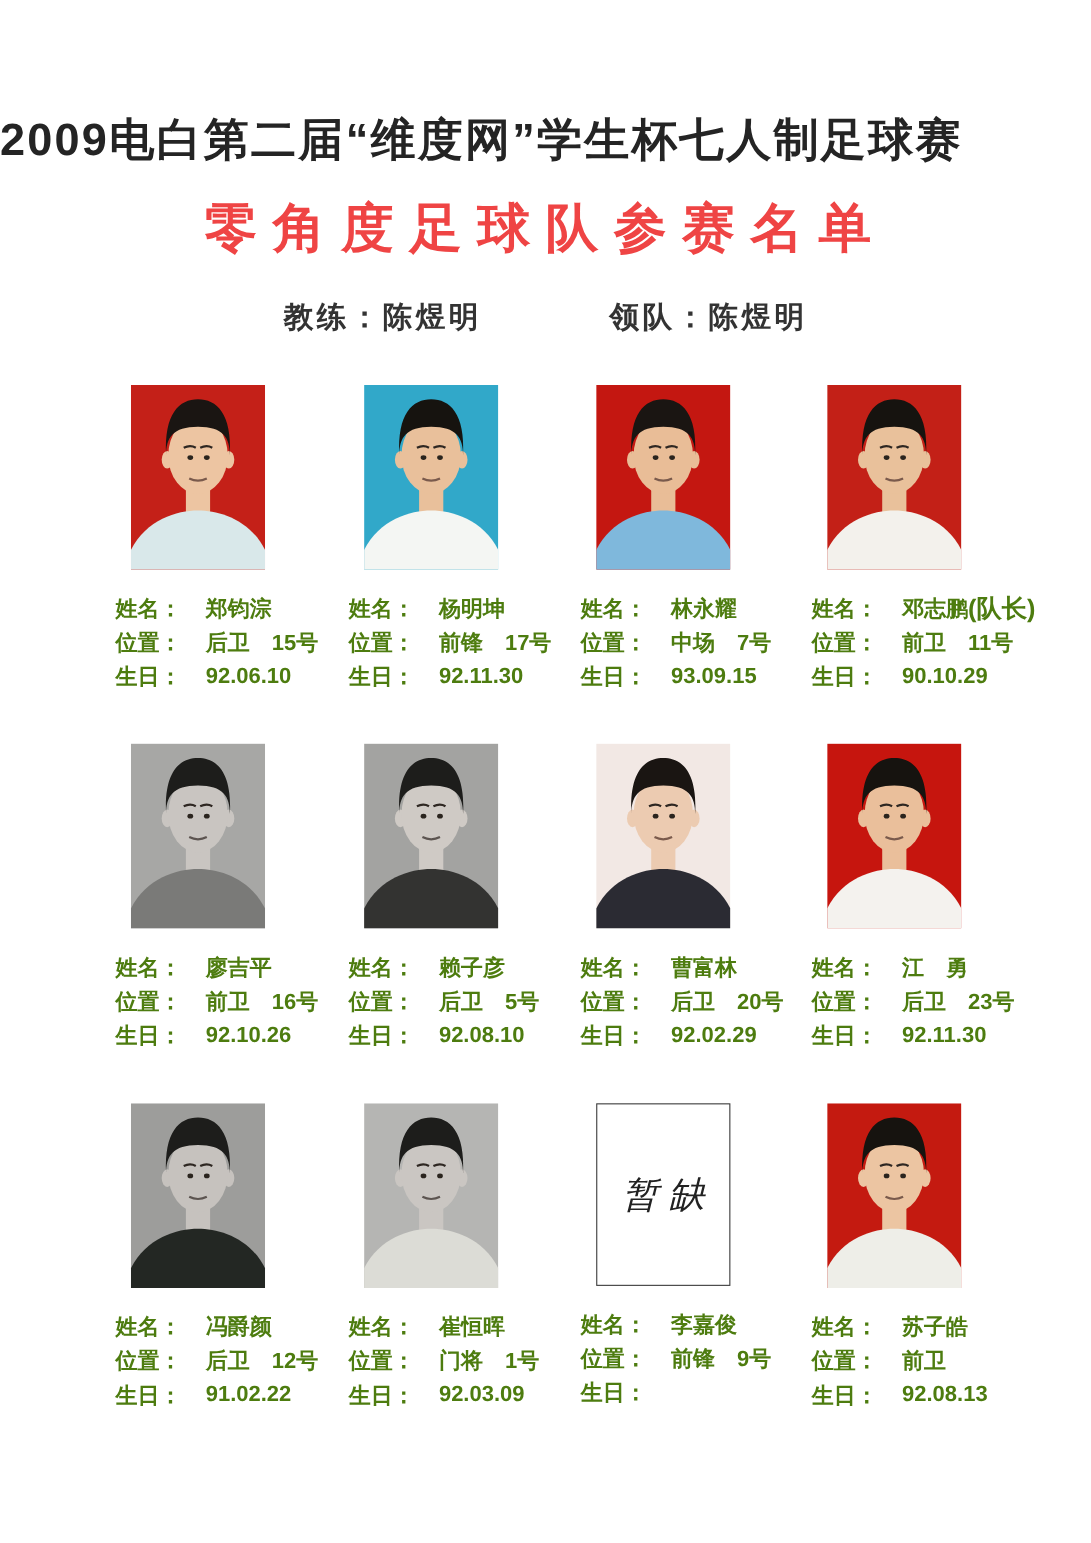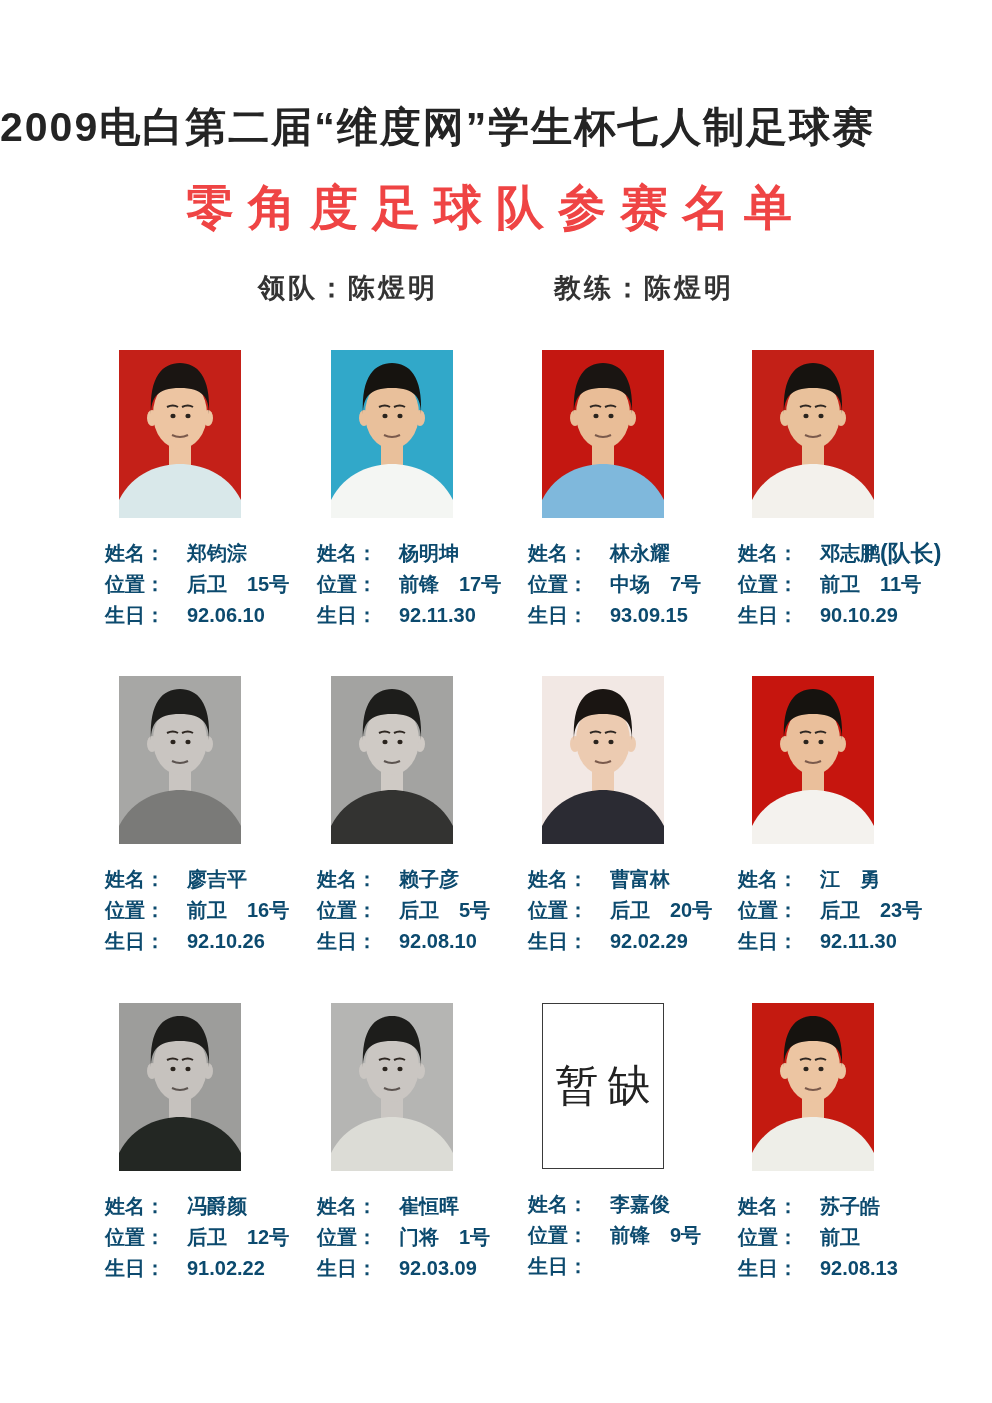--- a/index.html
+++ b/index.html
@@ -22,41 +22,41 @@
     letter-spacing:3px;font-weight:600;white-space:nowrap;
   }
   .cell{position:absolute;width:215px;}
   .photo{width:122px;height:168px;margin-left:14px;display:block;}
   .photo svg{display:block;width:122px;height:168px;}
   .photo-placeholder{
     width:120px;height:164px;margin-left:14px;background:#ffffff;
     border:1px solid #3a3a3a;display:flex;align-items:center;justify-content:center;
   }
   .photo-placeholder span{
-    font-family:"DejaVu Serif",serif;font-size:43px;color:#222;
-    letter-spacing:9px;padding-left:9px;
+    font-family:"DejaVu Serif",serif;font-size:33px;color:#222;
+    letter-spacing:9px;padding-left:9px;font-style:italic;
   }
   .info{margin-top:20px;}
-  .line{height:31px;display:flex;align-items:center;font-size:20px;font-weight:600;color:#0c4a6e;white-space:nowrap;}
+  .line{height:31px;display:flex;align-items:center;font-size:20px;font-weight:600;color:#4d7c0f;white-space:nowrap;}
   .line .val{margin-left:22px;}
   .line .num{margin-left:20px;}
   .line .suffix{font-size:23px;}
   
   .c0{left:105px;} .c1{left:317px;} .c2{left:528px;} .c3{left:738px;}
   .r0{top:350px;} .r1{top:676px;} .r2{top:1003px;}
 </style>
 </head>
 <body>
 
 <div class="title">2009电白第二届“维度网”学生杯七人制足球赛</div>
 <div class="subtitle">零角度足球队参赛名单</div>
 
 <div class="staff-row">
+  <div><span>教练：</span><span>陈煜明</span></div>
   <div><span>领队：</span><span>陈煜明</span></div>
-  <div><span>教练：</span><span>陈煜明</span></div>
 </div>
 
 <div class="cell c0 r0">
   <div class="photo">
     <svg viewBox="0 0 122 168" xmlns="http://www.w3.org/2000/svg">
       <rect width="122" height="168" fill="#c42018"></rect>
       <ellipse cx="33" cy="68" rx="5" ry="8" fill="#edc5a2"></ellipse>
       <ellipse cx="89" cy="68" rx="5" ry="8" fill="#edc5a2"></ellipse>
       <rect x="50" y="92" width="22" height="32" rx="4" fill="#edc5a2"></rect>
       <path d="M0,168 V150 C14,122 42,114 61,114 C80,114 108,122 122,150 V168 Z" fill="#d9e8ea"></path>

